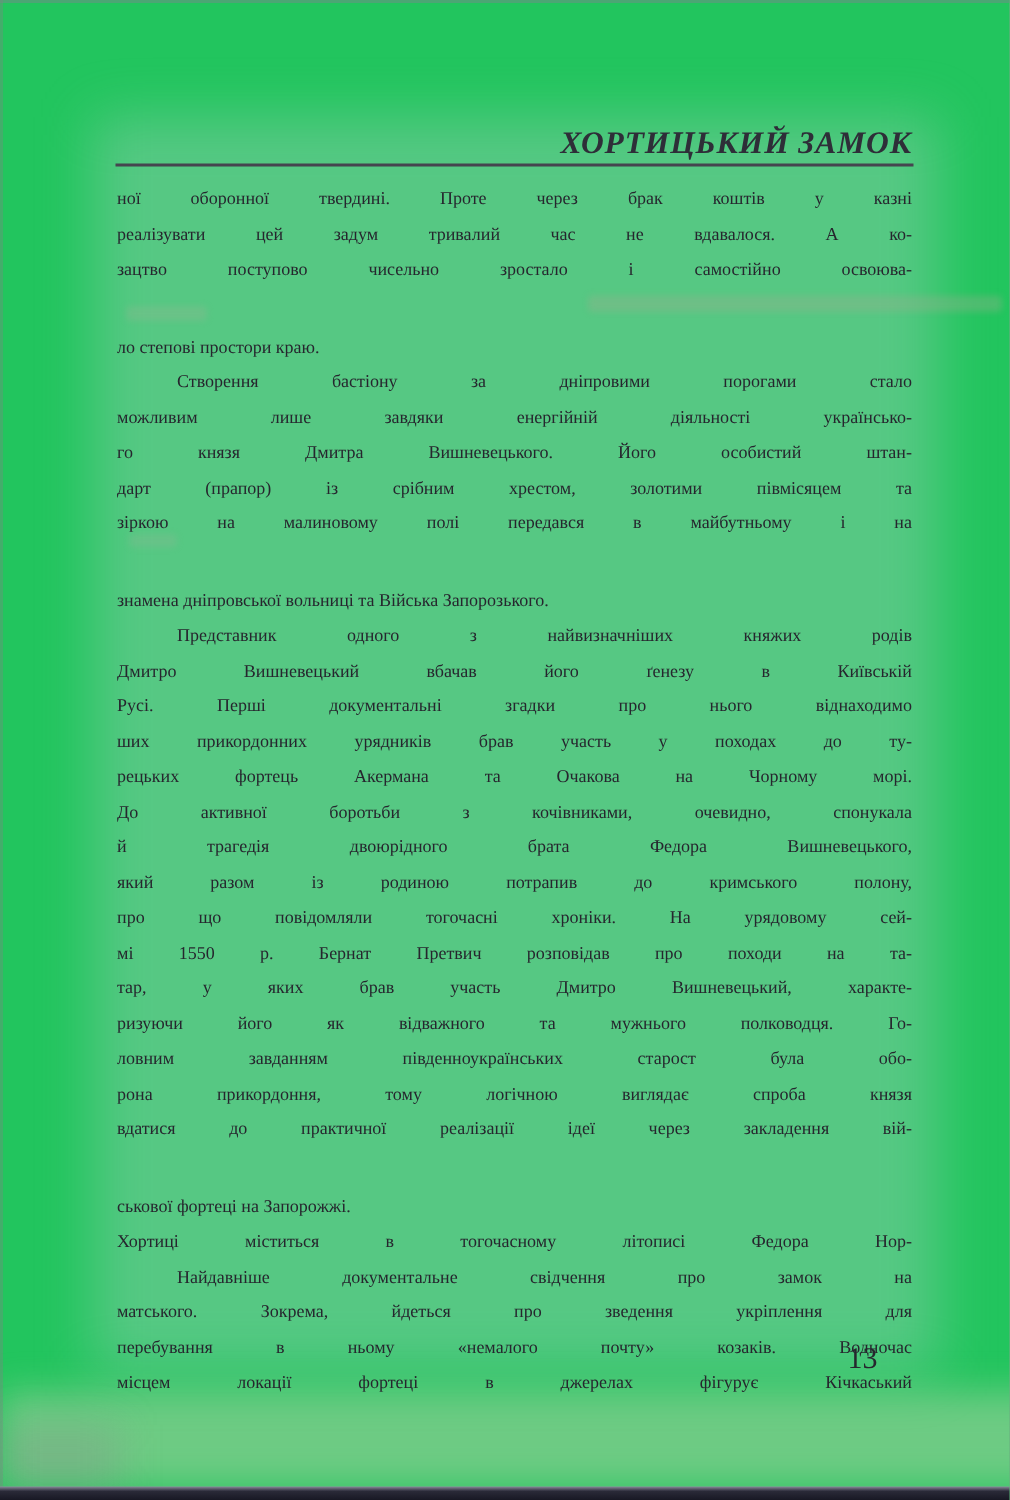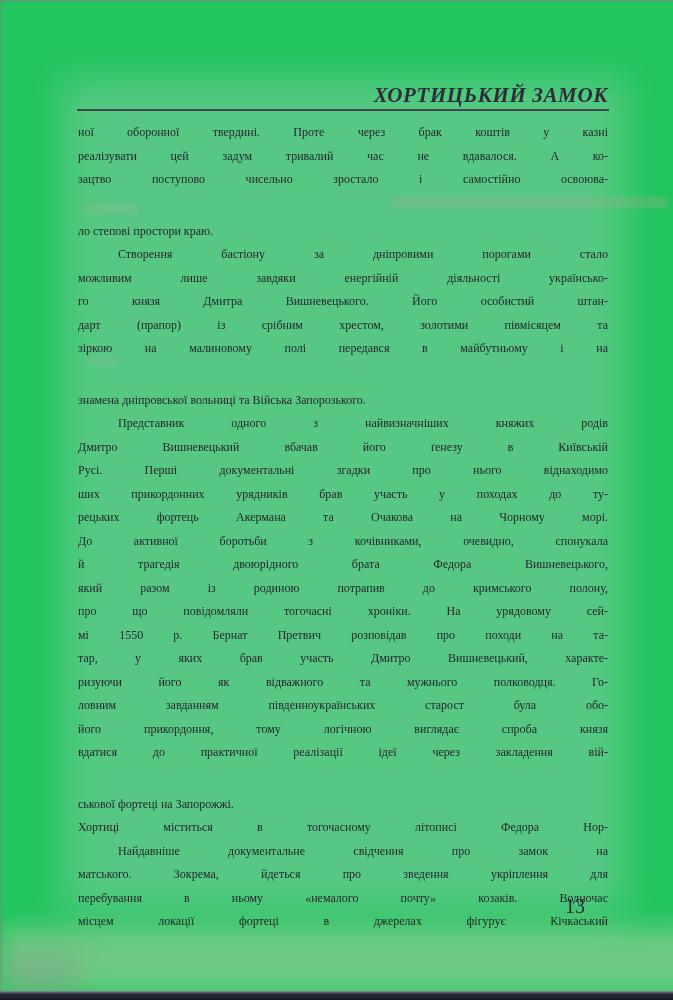--- a/index.html
+++ b/index.html
@@ -116,21 +116,21 @@
         <div class="line">ших прикордонних урядників брав участь у походах до ту-</div>
         <div class="line">рецьких фортець Акермана та Очакова на Чорному морі.</div>
         <div class="line">До активної боротьби з кочівниками, очевидно, спонукала</div>
         <div class="line">й трагедія двоюрідного брата Федора Вишневецького,</div>
         <div class="line">який разом із родиною потрапив до кримського полону,</div>
         <div class="line">про що повідомляли тогочасні хроніки. На урядовому сей-</div>
         <div class="line">мі 1550 р. Бернат Претвич розповідав про походи на та-</div>
         <div class="line">тар, у яких брав участь Дмитро Вишневецький, характе-</div>
         <div class="line">ризуючи його як відважного та мужнього полководця. Го-</div>
         <div class="line">ловним завданням південноукраїнських старост була обо-</div>
-        <div class="line">його прикордоння, тому логічною виглядає спроба князя</div>
+        <div class="line">рона прикордоння, тому логічною виглядає спроба князя</div>
         <div class="line">вдатися до практичної реалізації ідеї через закладення вій-</div>
         <div class="line final">ськової фортеці на Запорожжі.</div>
       </div>
       <div class="para">
         <div class="line">Хортиці міститься в тогочасному літописі Федора Нор-</div>
         <div class="line indent">Найдавніше документальне свідчення про замок на</div>
         <div class="line">матського. Зокрема, йдеться про зведення укріплення для</div>
         <div class="line">перебування в ньому «немалого почту» козаків. Водночас</div>
         <div class="line">місцем локації фортеці в джерелах фігурує Кічкаський</div>
       </div>

